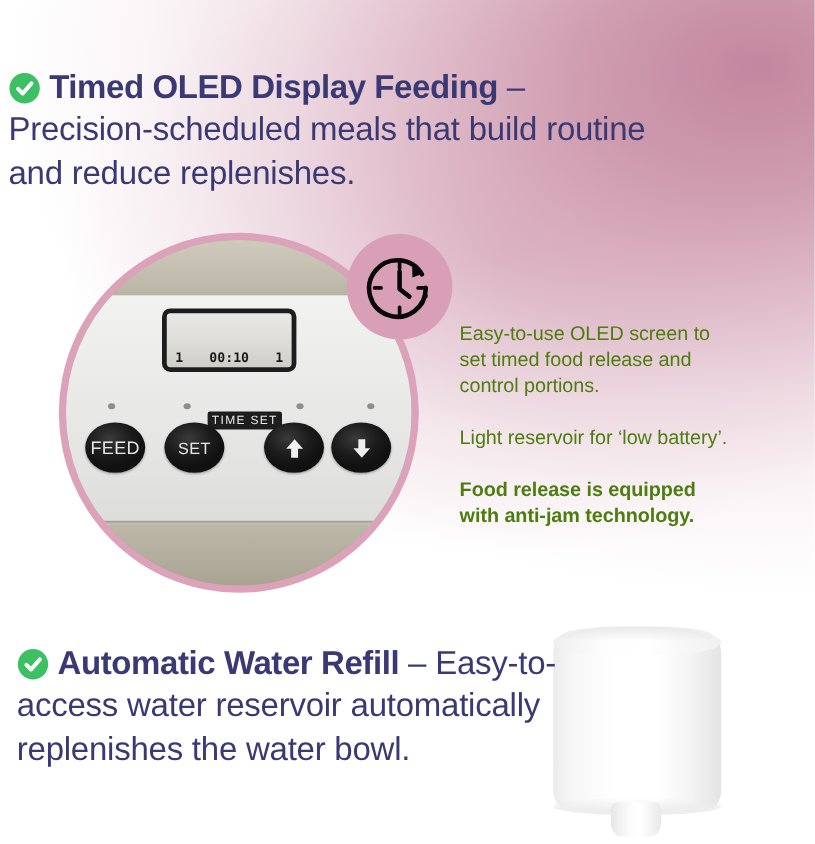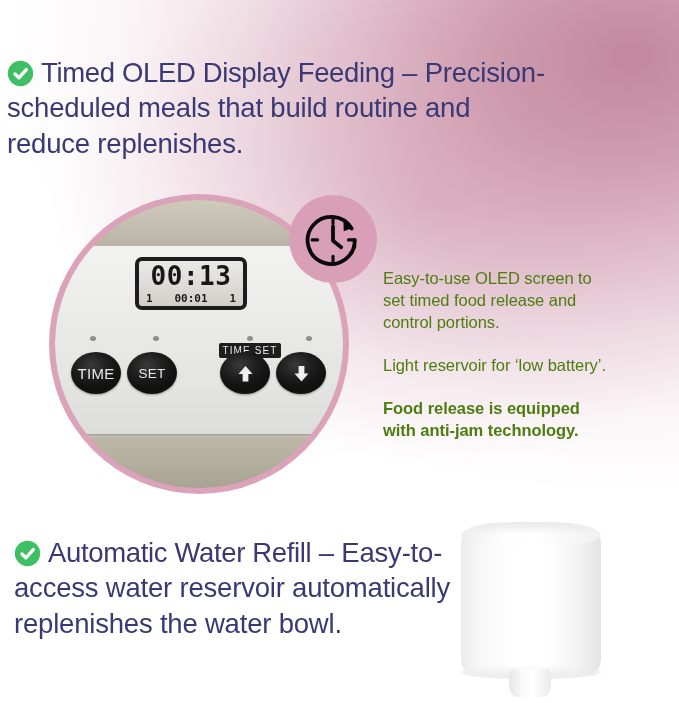--- a/index.html
+++ b/index.html
@@ -41,21 +41,21 @@
     z-index: 4;
   }
   .feature-text {
     color: #3a3974;
     font-size: 27.5px;
     line-height: 1.285;
     letter-spacing: -0.2px;
     font-weight: 400;
   }
   .feature-text .lead {
-    font-weight: 400;
+    font-weight: 700;
     letter-spacing: -0.35px;
   }
   .feature-text .dash {
     font-weight: 400;
   }
 
   
   .check-badge {
     display: inline-block;
     width: 27px;
@@ -184,21 +184,20 @@
     width: 62px;
     height: 15px;
     background: #1e1e1e;
     border-radius: 2px;
     color: #e9e9e9;
     font-family: "Liberation Sans", sans-serif;
     font-size: 10px;
     letter-spacing: 1.1px;
     text-align: center;
     line-height: 15px;
-    margin-left: 46px;
   }
 
   
   .pbtn {
     position: absolute;
     top: 106px;
     width: 50px;
     height: 42px;
     border-radius: 50%;
     background: radial-gradient(60% 55% at 40% 32%, #3a3a3a 0%, #1c1c1c 60%, #111 100%);
@@ -320,39 +319,38 @@
 </div>
 
 <div id="device-photo">
   <div id="device-photo-inner">
 
     <div class="photo-top-band"></div>
 
     <div class="panel-face">
 
       <div class="lcd">
-        <div class="lcd-main">00:13</div>
         <div class="lcd-sub">
           <span>1</span>
-          <span>00:01</span>
+          <span>00:10</span>
           <span>1</span>
         </div>
       </div>
 
       <div class="led-dot" style="left:35px;"></div>
       <div class="led-dot" style="left:98px;"></div>
       <div class="led-dot" style="left:192px;"></div>
       <div class="led-dot" style="left:251px;"></div>
 
       <div class="time-set-plate">TIME SET</div>
 
       <div class="pbtn" style="left:16px;">
-        <span>TIME</span>
+        <span>FEED</span>
       </div>
-      <div class="pbtn small-txt" style="left:72px;justify-content:center;">
+      <div class="pbtn small-txt" style="left:82px;justify-content:center;">
         <span>SET</span>
       </div>
       <div class="pbtn" style="left:165px;">
         <span>
           <svg viewBox="0 0 24 24" width="21" height="21">
             <path d="M12 3.5 L20 12.5 L15.3 12.5 L15.3 21 L8.7 21 L8.7 12.5 L4 12.5 Z" fill="#f0f0f0"></path>
           </svg>
         </span>
       </div>
       <div class="pbtn" style="left:221px;">

